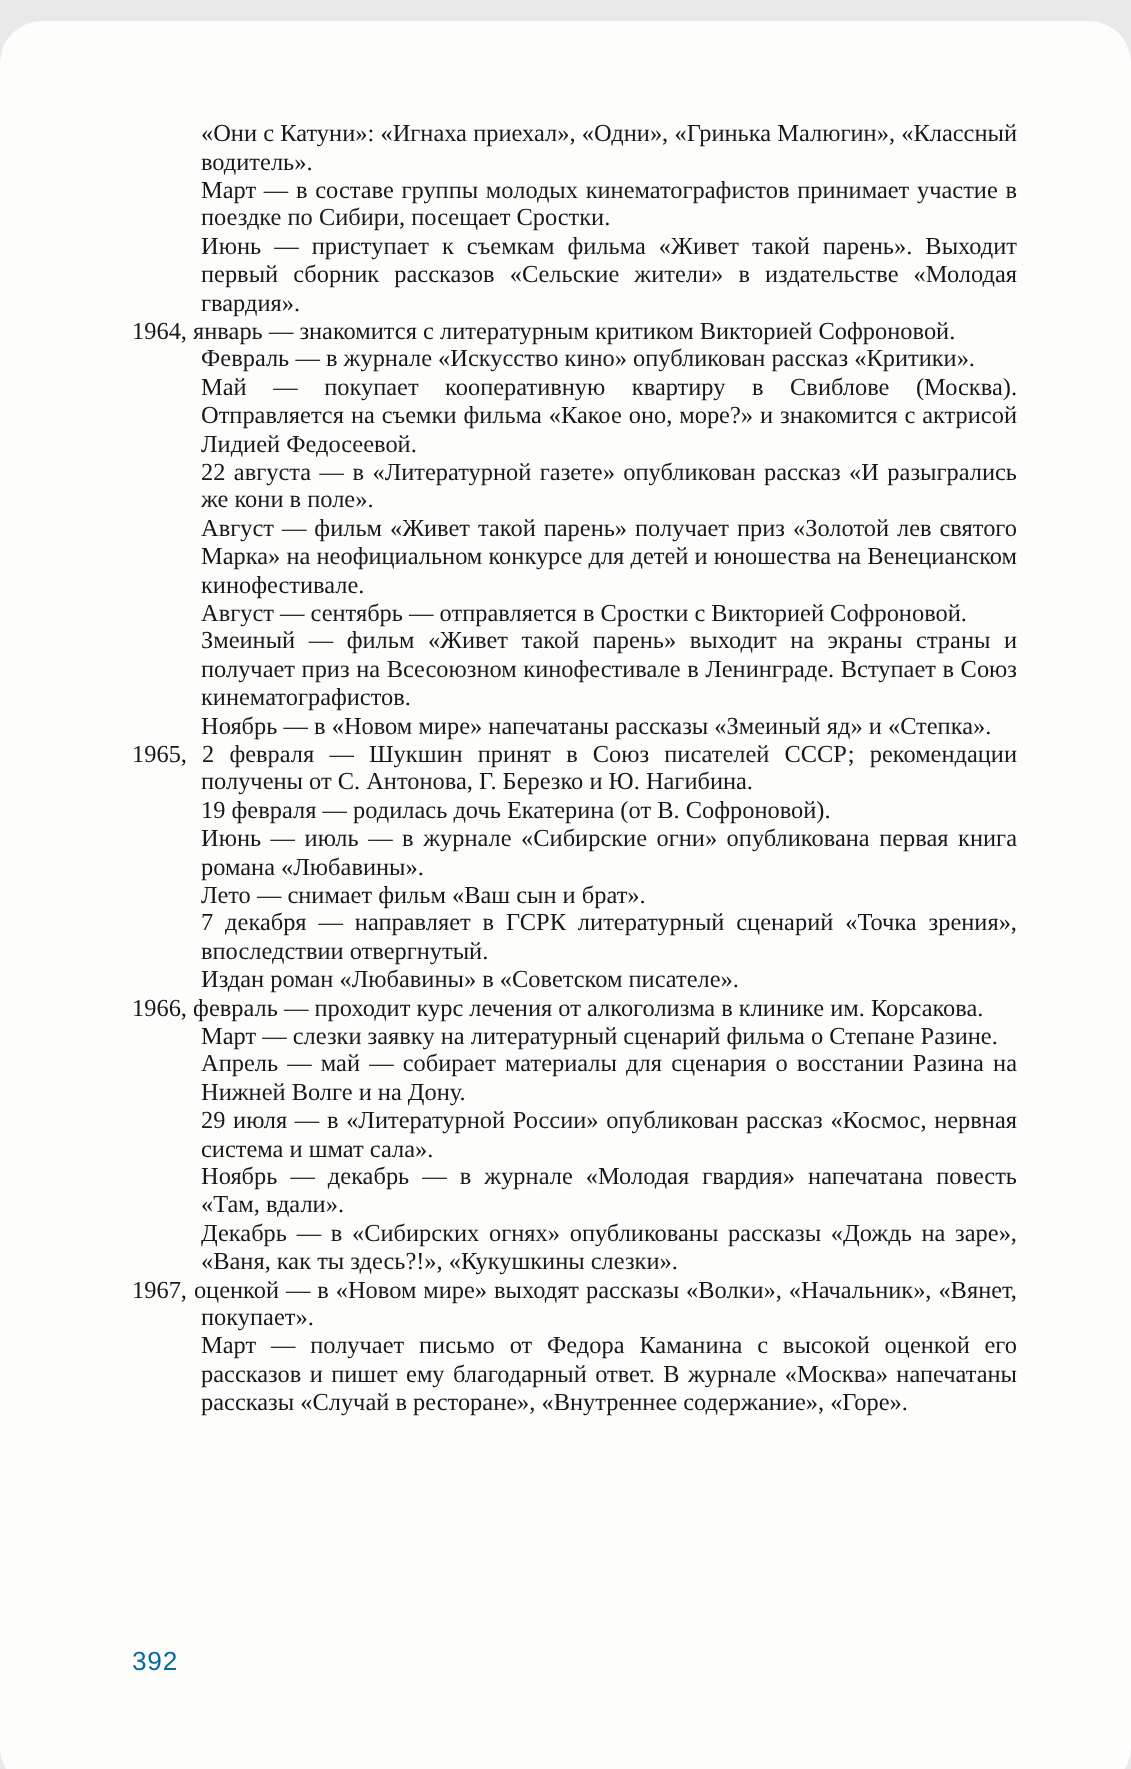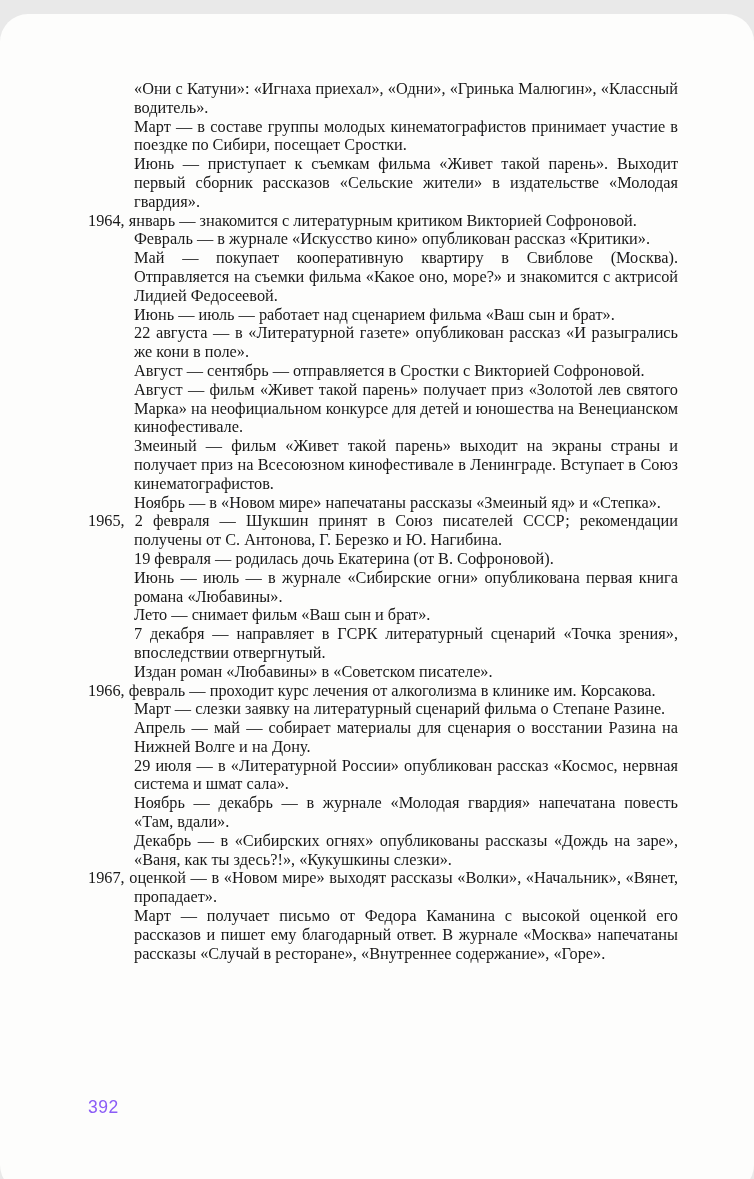--- a/index.html
+++ b/index.html
@@ -37,50 +37,49 @@
     text-indent: -46px; 
   }
   .date-label {
   }
   .page-number {
     position: absolute;
     left: 88px;
     top: 1083px;
     font-family: "Liberation Sans", "DejaVu Sans", sans-serif;
     font-size: 17.5px;
-    color: #8b5cf6;
+    color: #0369a1;
     letter-spacing: 0.5px;
   }
 </style>
 </head>
 <body>
 
 <div class="book-page">
   <div class="text-block">
       <p class="entry body"><span>«Они с Катуни»: «Игнаха приехал», «Одни», «Гринька Малюгин», «Классный водитель».</span></p>
       <p class="entry body"><span class="date-label">Март</span> <span>— в составе группы молодых кинематографистов принимает участие в поездке по Сибири, посещает Сростки.</span></p>
       <p class="entry body"><span class="date-label">Июнь</span> <span>— приступает к съемкам фильма «Живет такой парень». Выходит первый сборник рассказов «Сельские жители» в издательстве «Молодая гвардия».</span></p>
       <p class="entry year"><span class="date-label">1964, январь</span> <span>— знакомится с литературным критиком Викторией Софроновой.</span></p>
       <p class="entry body"><span class="date-label">Февраль</span> <span>— в журнале «Искусство кино» опубликован рассказ «Критики».</span></p>
       <p class="entry body"><span class="date-label">Май</span> <span>— покупает кооперативную квартиру в Свиблове (Москва). Отправляется на съемки фильма «Какое оно, море?» и знакомится с актрисой Лидией Федосеевой.</span></p>
-      <p class="entry body"><span class="date-label">Июнь — июль</span> <span>— работает над сценарием фильма «Ваш сын и брат».</span></p>
       <p class="entry body"><span class="date-label">22 августа</span> <span>— в «Литературной газете» опубликован рассказ «И разыгрались же кони в поле».</span></p>
+      <p class="entry body"><span class="date-label">Август</span> <span>— фильм «Живет такой парень» получает приз «Золотой лев святого Марка» на неофициальном конкурсе для детей и юношества на Венецианском кинофестивале.</span></p>
       <p class="entry body"><span class="date-label">Август — сентябрь</span> <span>— отправляется в Сростки с Викторией Софроновой.</span></p>
-      <p class="entry body"><span class="date-label">Август</span> <span>— фильм «Живет такой парень» получает приз «Золотой лев святого Марка» на неофициальном конкурсе для детей и юношества на Венецианском кинофестивале.</span></p>
       <p class="entry body"><span class="date-label">Змеиный</span> <span>— фильм «Живет такой парень» выходит на экраны страны и получает приз на Всесоюзном кинофестивале в Ленинграде. Вступает в Союз кинематографистов.</span></p>
       <p class="entry body"><span class="date-label">Ноябрь</span> <span>— в «Новом мире» напечатаны рассказы «Змеиный яд» и «Степка».</span></p>
       <p class="entry year"><span class="date-label">1965, 2 февраля</span> <span>— Шукшин принят в Союз писателей СССР; рекомендации получены от С. Антонова, Г. Березко и Ю. Нагибина.</span></p>
       <p class="entry body"><span class="date-label">19 февраля</span> <span>— родилась дочь Екатерина (от В. Софроновой).</span></p>
       <p class="entry body"><span class="date-label">Июнь — июль</span> <span>— в журнале «Сибирские огни» опубликована первая книга романа «Любавины».</span></p>
       <p class="entry body"><span class="date-label">Лето</span> <span>— снимает фильм «Ваш сын и брат».</span></p>
       <p class="entry body"><span class="date-label">7 декабря</span> <span>— направляет в ГСРК литературный сценарий «Точка зрения», впоследствии отвергнутый.</span></p>
       <p class="entry body"><span>Издан роман «Любавины» в «Советском писателе».</span></p>
       <p class="entry year"><span class="date-label">1966, февраль</span> <span>— проходит курс лечения от алкоголизма в клинике им. Корсакова.</span></p>
       <p class="entry body"><span class="date-label">Март</span> <span>— слезки заявку на литературный сценарий фильма о Степане Разине.</span></p>
       <p class="entry body"><span class="date-label">Апрель — май</span> <span>— собирает материалы для сценария о восстании Разина на Нижней Волге и на Дону.</span></p>
       <p class="entry body"><span class="date-label">29 июля</span> <span>— в «Литературной России» опубликован рассказ «Космос, нервная система и шмат сала».</span></p>
       <p class="entry body"><span class="date-label">Ноябрь — декабрь</span> <span>— в журнале «Молодая гвардия» напечатана повесть «Там, вдали».</span></p>
       <p class="entry body"><span class="date-label">Декабрь</span> <span>— в «Сибирских огнях» опубликованы рассказы «Дождь на заре», «Ваня, как ты здесь?!», «Кукушкины слезки».</span></p>
-      <p class="entry year"><span class="date-label">1967, оценкой</span> <span>— в «Новом мире» выходят рассказы «Волки», «Начальник», «Вянет, пропадает».</span></p>
+      <p class="entry year"><span class="date-label">1967, оценкой</span> <span>— в «Новом мире» выходят рассказы «Волки», «Начальник», «Вянет, покупает».</span></p>
       <p class="entry body"><span class="date-label">Март</span> <span>— получает письмо от Федора Каманина с высокой оценкой его рассказов и пишет ему благодарный ответ. В журнале «Москва» напечатаны рассказы «Случай в ресторане», «Внутреннее содержание», «Горе».</span></p>
     </div>
   <div class="page-number">392</div>
 </div>
 
 </body></html>

